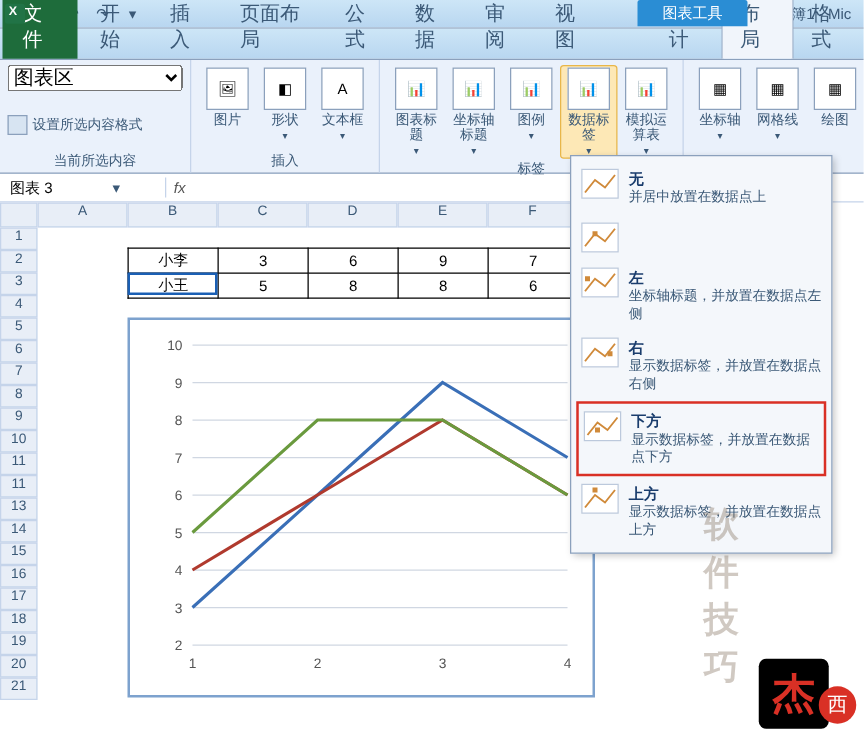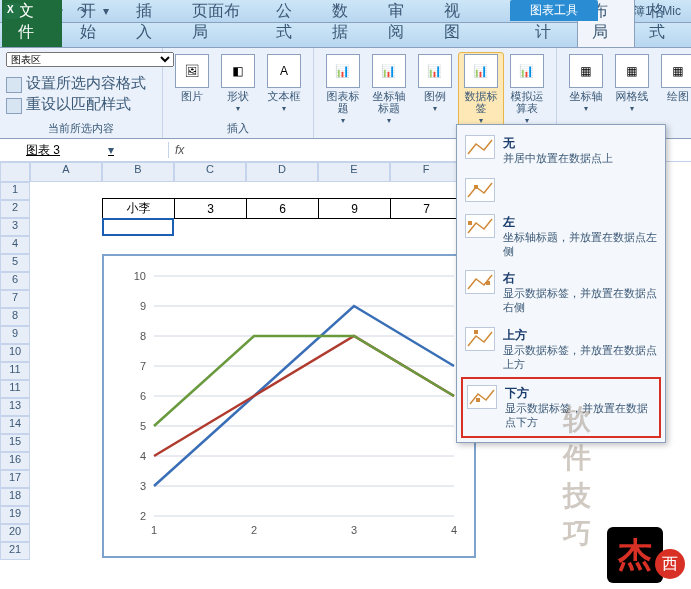--- a/index.html
+++ b/index.html
@@ -16,34 +16,34 @@
   .tabs { height: 24px; background: linear-gradient(#cde6f7, #b8d6f0); display: flex; align-items: flex-end; padding-left: 2px; border-bottom: 1px solid #8ba0bc; }
   .tab { padding: 4px 14px; color: #3b5977; cursor: pointer; font-size: 16px; margin-top: 36px; }
   .tab.file { background: #1e6c3b; color: #fff; border-radius: 2px 2px 0 0; margin-right: 4px; padding: 4px 16px; }
   .tab.active { background: #f1f5fb; border: 1px solid #8ba0bc; border-bottom: none; border-radius: 3px 3px 0 0; }
   .tab.ctx { color: #3b5977; }
 
   .ribbon { height: 90px; background: #eaf1fb; border-bottom: 1px solid #8ba0bc; display: flex; position: relative; }
   .ribbon-group { border-right: 1px solid #c5d4ea; padding: 4px 6px 2px 6px; display: flex; flex-direction: column; }
   .ribbon-group .label { text-align: center; font-size: 11px; color: #3b5977; margin-top: auto; }
   .sel-panel { width: 150px; }
-  .sel-panel select { width: 168px; font-size: 10px; margin-bottom: 6px; }
-  .sel-panel .opt-row { font-size: 15px; color: #3b5977; display: flex; align-items: flex-end; gap: 4px; margin: 1px 0; cursor: pointer; }
+  .sel-panel select { width: 140px; font-size: 16px; margin-bottom: 18px; }
+  .sel-panel .opt-row { font-size: 11px; color: #3b5977; display: flex; align-items: flex-start; gap: 4px; margin: 1px 0; cursor: pointer; }
   .mini-icon { width: 14px; height: 14px; background: #d7e4f2; border: 1px solid #8ba0bc; display: inline-block; }
 
   .btn-col { display: flex; flex-direction: column; align-items: center; gap: 2px; cursor: pointer; padding: 2px 6px; }
   .btn-col.active { background: #fde8b6; border: 1px solid #e8b64a; border-radius: 3px; padding: 1px 5px; }
   .btn-col .big-icon { width: 32px; height: 32px; border: 1px solid #8ba0bc; background: #fff; display: flex; align-items: center; justify-content: center; }
   .btn-col .cap { font-size: 11px; color: #3b5977; text-align: center; line-height: 1.1; }
   .btn-col .arrow { font-size: 8px; color: #3b5977; }
   .insert-group { display: flex; }
   .labels-group { display: flex; }
 
   .namebox-row { height: 22px; display: flex; align-items: center; border-bottom: 1px solid #c5d4ea; }
-  .namebox { width: 120px; border-right: 1px solid #c5d4ea; padding: 0 24px; display: flex; align-items: center; text-decoration: underline; }
+  .namebox { width: 120px; border-right: 1px solid #c5d4ea; padding: 0 6px; display: flex; align-items: center; }
   .namebox input { border: none; width: 80px; font-size: 12px; outline: none; }
   .fx-area { display: flex; align-items: center; padding: 0 6px; gap: 6px; }
   .fx { font-style: italic; color: #555; }
 
   .sheet-area { display: flex; height: 420px; position: relative; }
   .row-hdrs { width: 30px; background: #e8eef7; }
   .row-hdr, .col-hdr, .corner { border: 1px solid #c5d4ea; text-align: center; font-size: 11px; color: #3b5977; box-sizing: border-box; }
   .corner { width: 30px; height: 20px; background: #e8eef7; }
   .col-hdr { height: 20px; background: #e8eef7; }
   .row-hdr { height: 18px; }
@@ -102,24 +102,20 @@
 
 <div class="ribbon">
   <div class="ribbon-group sel-panel">
     <select>
       <option>图表区</option>
     </select>
     <div class="opt-row">
         <span class="mini-icon"></span>
         <span>设置所选内容格式</span>
       </div>
-    <div class="opt-row">
-        <span class="mini-icon"></span>
-        <span>重设以匹配样式</span>
-      </div>
     <div class="label">当前所选内容</div>
   </div>
 
   <div class="ribbon-group">
     <div class="insert-group">
       <div class="btn-col">
           <div class="big-icon">🖼</div>
           <div class="cap">图片</div>
         </div>
       <div class="btn-col">
@@ -157,20 +153,21 @@
           <div class="big-icon">📊</div>
           <div class="cap">数据标签</div>
           <div class="arrow">▾</div>
         </div>
       <div class="btn-col">
           <div class="big-icon">📊</div>
           <div class="cap">模拟运算表</div>
           <div class="arrow">▾</div>
         </div>
     </div>
+    <div class="label">标签</div>
   </div>
 
   <div class="ribbon-group">
     <div class="labels-group">
       <div class="btn-col">
           <div class="big-icon">▦</div>
           <div class="cap">坐标轴</div>
           <div class="arrow">▾</div>
         </div>
       <div class="btn-col">
@@ -235,20 +232,27 @@
       </div>
 
     <table class="data">
       <tbody>
           <tr>
         <td>小李</td>
         <td>3</td>
         <td>6</td>
         <td>9</td>
         <td>7</td>
+      </tr>
+      <tr>
+        <td>小王</td>
+        <td>5</td>
+        <td>8</td>
+        <td>8</td>
+        <td>6</td>
       </tr>
     </tbody>
       </table>
     <div class="sel-cell"></div>
 
     <div class="chart-obj">
       <svg viewBox="0 0 370 300">
         <g id="chart-g">
             <line x1="50" y1="260" x2="350" y2="260" stroke="#d0d7e2" stroke-width="1"></line>
             <text x="42" y="264" font-size="11" fill="#555" text-anchor="end">2</text>
@@ -310,38 +314,38 @@
   <div class="dd-item">
     <div class="dd-icon"><svg width="28" height="22">
           <polyline points="2,18 10,8 18,14 26,4" stroke="#d08a3a" fill="none" stroke-width="1.5"></polyline>
           <rect x="20" y="10" width="4" height="4" fill="#d08a3a"></rect>
         </svg></div>
     <div class="dd-text">
         <div class="t">右</div>
         <div class="d">显示数据标签，并放置在数据点右侧</div>
       </div>
   </div>
+  <div class="dd-item hl">
+    <div class="dd-icon"><svg width="28" height="22">
+          <polyline points="2,18 10,8 18,14 26,4" stroke="#d08a3a" fill="none" stroke-width="1.5"></polyline>
+          <rect x="8" y="12" width="4" height="4" fill="#d08a3a"></rect>
+        </svg></div>
+    <div class="dd-text">
+        <div class="t">下方</div>
+        <div class="d">显示数据标签，并放置在数据点下方</div>
+      </div>
+  </div>
   <div class="dd-item">
     <div class="dd-icon"><svg width="28" height="22">
           <polyline points="2,18 10,8 18,14 26,4" stroke="#d08a3a" fill="none" stroke-width="1.5"></polyline>
           <rect x="8" y="2" width="4" height="4" fill="#d08a3a"></rect>
         </svg></div>
     <div class="dd-text">
         <div class="t">上方</div>
         <div class="d">显示数据标签，并放置在数据点上方</div>
-      </div>
-  </div>
-  <div class="dd-item hl">
-    <div class="dd-icon"><svg width="28" height="22">
-          <polyline points="2,18 10,8 18,14 26,4" stroke="#d08a3a" fill="none" stroke-width="1.5"></polyline>
-          <rect x="8" y="12" width="4" height="4" fill="#d08a3a"></rect>
-        </svg></div>
-    <div class="dd-text">
-        <div class="t">下方</div>
-        <div class="d">显示数据标签，并放置在数据点下方</div>
       </div>
   </div>
 </div>
 
 <div class="watermark">
   <div class="wm-text">软件技巧</div>
   <div class="wm-logo">杰</div>
   <div class="wm-xi">西</div>
 </div>
 

